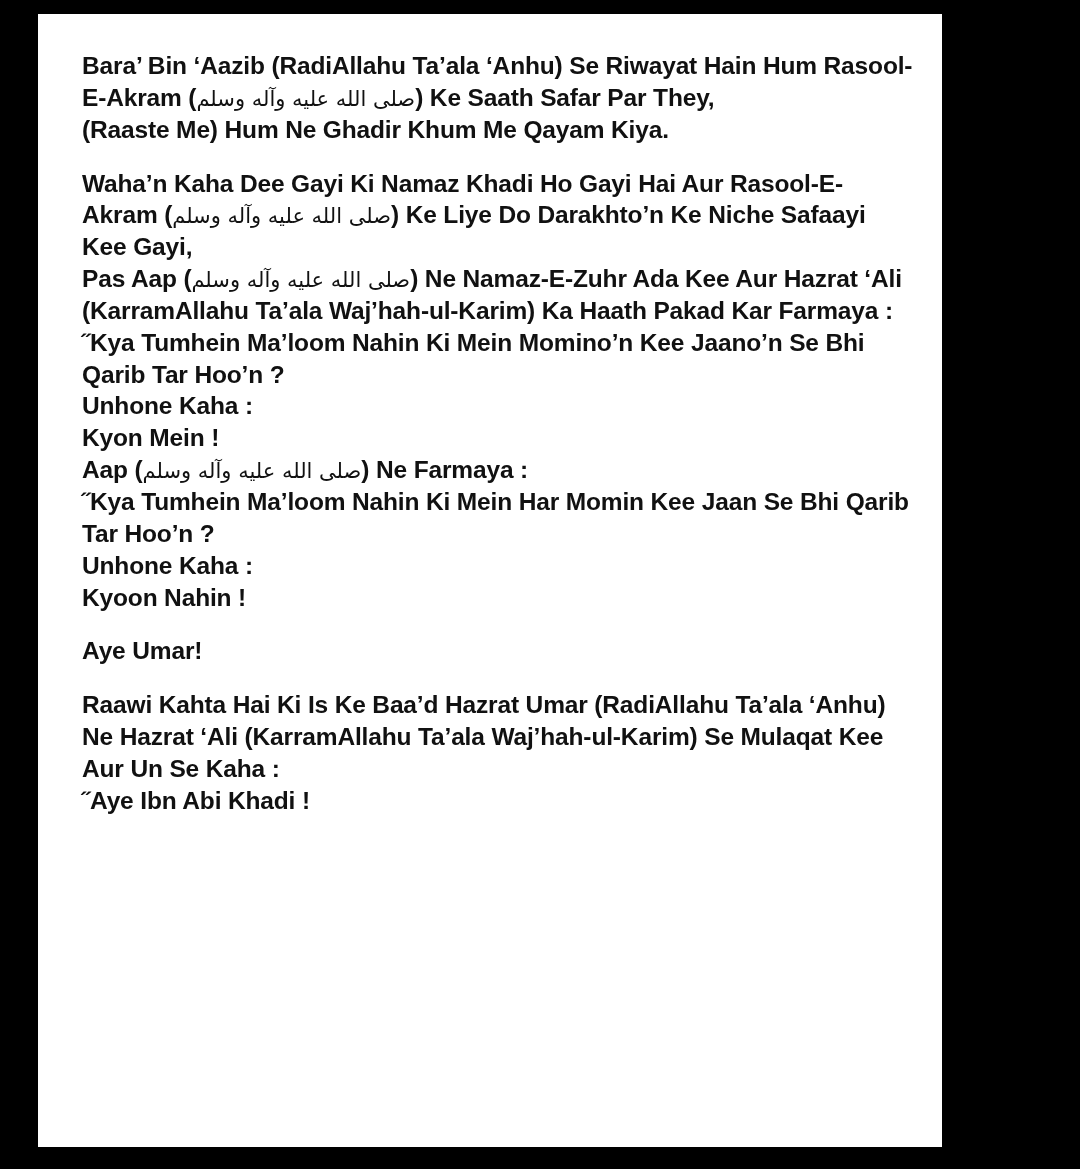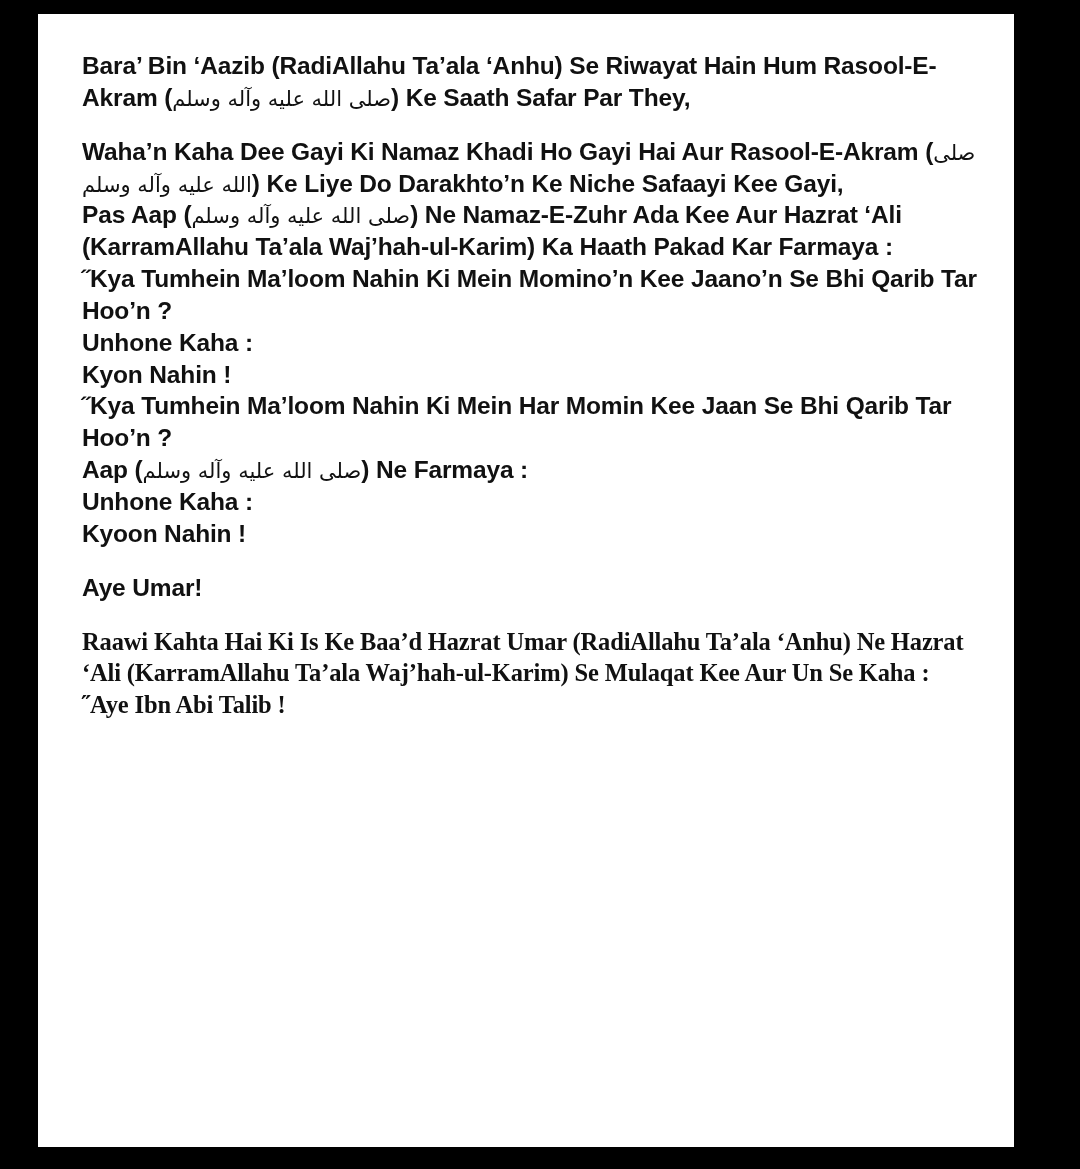--- a/index.html
+++ b/index.html
@@ -10,71 +10,71 @@
     width: 1080px;
     height: 1169px;
     background: #000000;
     font-family: "Liberation Sans", sans-serif;
     overflow: hidden;
   }
   .page {
     position: absolute;
     left: 38px;
     top: 14px;
-    width: 976px;
+    width: 904px;
     height: 1133px;
     background: #ffffff;
     box-sizing: border-box;
     padding: 36px 26px 20px 44px;
   }
   .text-body {
     font-size: 24.5px;
     line-height: 1.30;
     font-weight: bold;
     color: #111111;
     letter-spacing: -0.15px;
   }
   .para {
     margin: 0 0 22px 0;
   }
   .para:last-child {
     margin-bottom: 0;
-    font-family: Liberation Serif, serif;
   }
   .line {
     white-space: pre-wrap;
   }
   .ar {
     font-family: "DejaVu Sans", sans-serif;
     font-size: 21px;
     font-weight: normal;
     direction: rtl;
     unicode-bidi: embed;
   }
 </style>
 </head>
 <body>
 
 <div class="page">
   <div class="text-body" id="text-body">
       <div class="para">
         <div class="line"><span>Bara’ Bin ‘Aazib (RadiAllahu Ta’ala ‘Anhu) Se Riwayat Hain Hum Rasool-E-Akram (</span><span class="ar">صلى الله عليه وآله وسلم</span><span>) Ke Saath Safar Par They,</span></div>
+        <div class="line"><span>(Raaste Me) Hum Ne Ghadir Khum Me Qayam Kiya.</span></div>
       </div>
       <div class="para">
         <div class="line"><span>Waha’n Kaha Dee Gayi Ki Namaz Khadi Ho Gayi Hai Aur Rasool-E-Akram (</span><span class="ar">صلى الله عليه وآله وسلم</span><span>) Ke Liye Do Darakhto’n Ke Niche Safaayi Kee Gayi,</span></div>
         <div class="line"><span>Pas Aap (</span><span class="ar">صلى الله عليه وآله وسلم</span><span>) Ne Namaz-E-Zuhr Ada Kee Aur Hazrat ‘Ali (KarramAllahu Ta’ala Waj’hah-ul-Karim) Ka Haath Pakad Kar Farmaya :</span></div>
         <div class="line"><span>˝Kya Tumhein Ma’loom Nahin Ki Mein Momino’n Kee Jaano’n Se Bhi Qarib Tar Hoo’n ?</span></div>
         <div class="line"><span>Unhone Kaha :</span></div>
-        <div class="line"><span>Kyon Nahin !</span></div>
+        <div class="line"><span>Kyon Mein !</span></div>
+        <div class="line"><span>Aap (</span><span class="ar">صلى الله عليه وآله وسلم</span><span>) Ne Farmaya :</span></div>
         <div class="line"><span>˝Kya Tumhein Ma’loom Nahin Ki Mein Har Momin Kee Jaan Se Bhi Qarib Tar Hoo’n ?</span></div>
-        <div class="line"><span>Aap (</span><span class="ar">صلى الله عليه وآله وسلم</span><span>) Ne Farmaya :</span></div>
         <div class="line"><span>Unhone Kaha :</span></div>
         <div class="line"><span>Kyoon Nahin !</span></div>
       </div>
       <div class="para">
         <div class="line"><span>Aye Umar!</span></div>
       </div>
       <div class="para">
         <div class="line"><span>Raawi Kahta Hai Ki Is Ke Baa’d Hazrat Umar (RadiAllahu Ta’ala ‘Anhu) Ne Hazrat ‘Ali (KarramAllahu Ta’ala Waj’hah-ul-Karim) Se Mulaqat Kee Aur Un Se Kaha :</span></div>
-        <div class="line"><span>˝Aye Ibn Abi Talib !</span></div>
+        <div class="line"><span>˝Aye Ibn Abi Khadi !</span></div>
       </div>
     </div>
 </div>
 
 </body></html>

